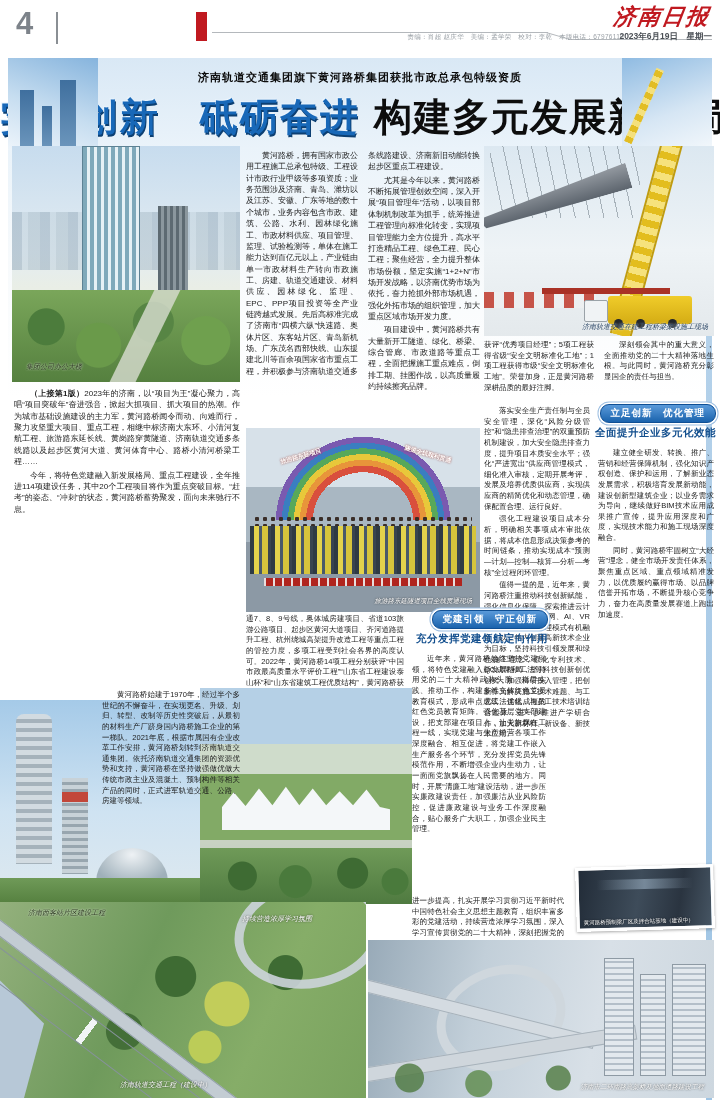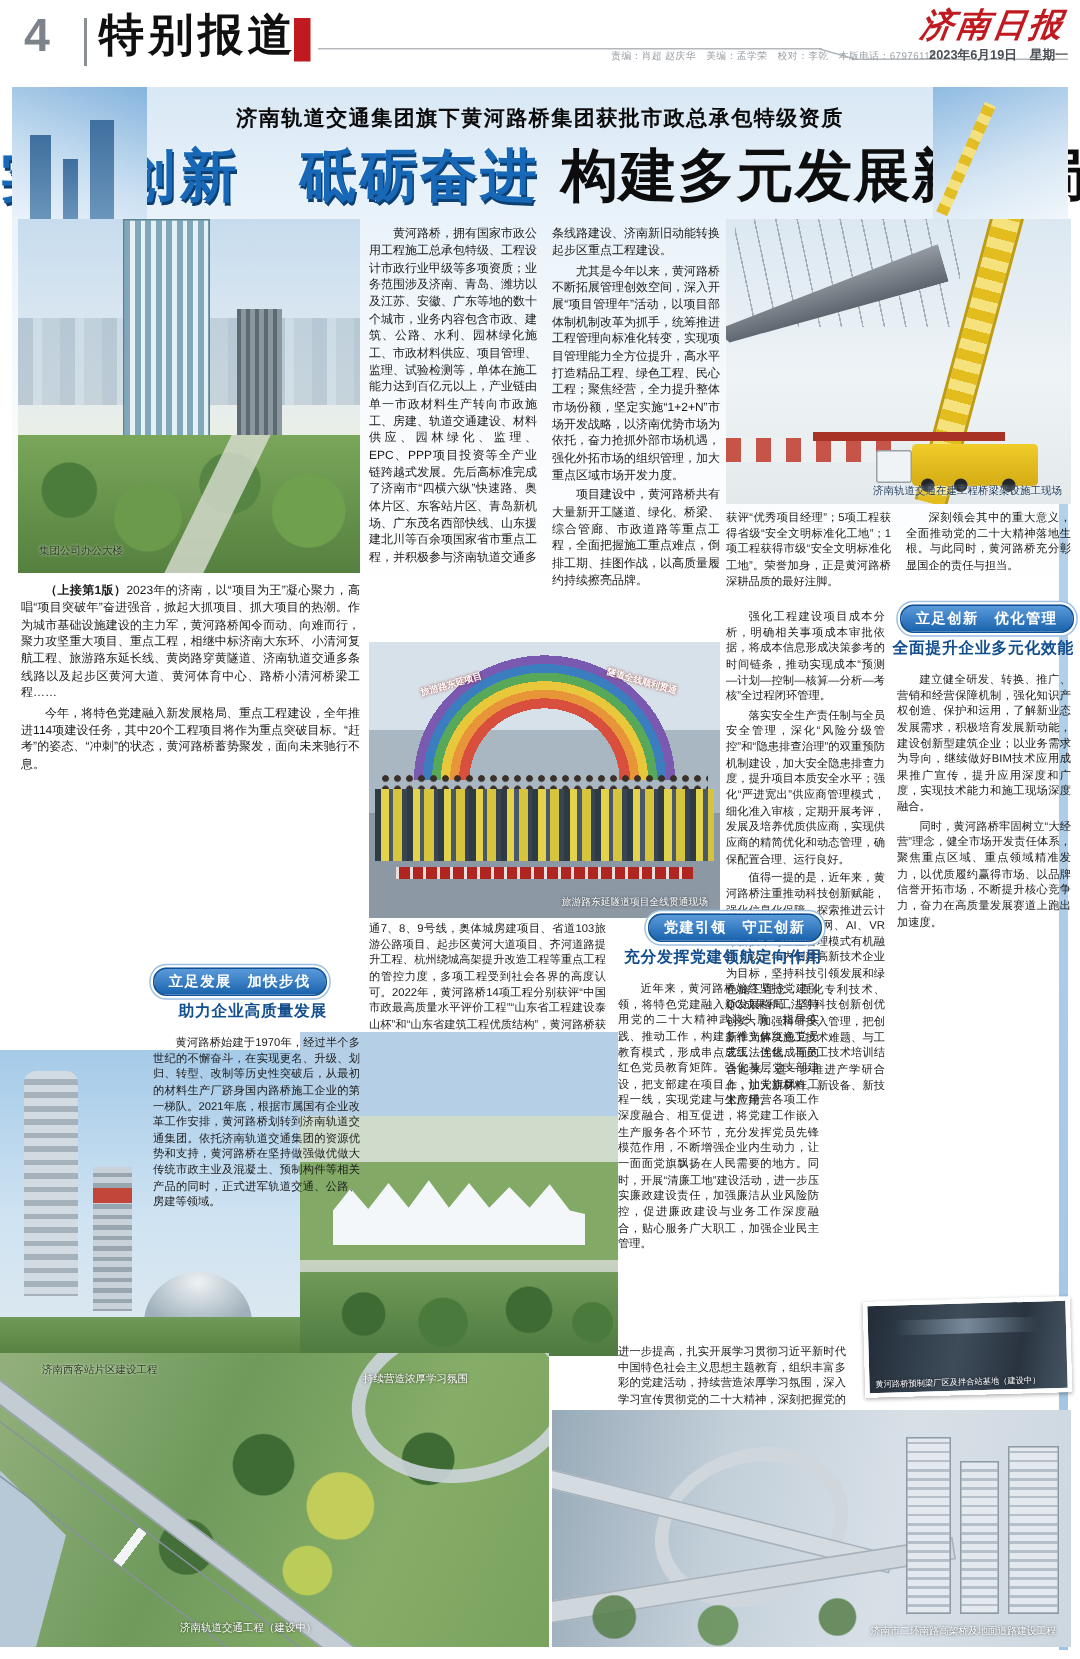--- a/index.html
+++ b/index.html
@@ -25,21 +25,21 @@
   .strip-left{left:8px;top:58px;width:90px;height:92px;
      background:linear-gradient(200deg,#86b4dd,#c6ddf0 55%,#eef5fb);}
   .strip-left .bld{position:absolute;bottom:0;background:linear-gradient(180deg,#3f6f9e,#6d97bd);}
   .strip-right{left:622px;top:58px;width:90px;height:90px;
      background:linear-gradient(160deg,#8fbbe2,#d6e6f4 60%,#f2f7fb);}
   .strip-right .crane-arm{position:absolute;left:18px;top:8px;width:8px;height:80px;
      background:repeating-linear-gradient(0deg,#e2bd24 0 6px,#f4e07c 6px 12px);transform:rotate(24deg);}
   .edge-right{left:706px;top:58px;width:6px;height:1042px;background:linear-gradient(180deg,#bcd6ec,#9ec4e4);}
 
   
-  .kicker{left:0;top:70px;width:720px;text-align:center;font-size:14px;font-weight:900;
+  .kicker{left:0;top:70px;width:720px;text-align:center;font-size:11px;font-weight:900;
           color:#0c0c0c;letter-spacing:1px;}
   .title-row{left:0;top:92px;width:720px;text-align:center;white-space:nowrap;}
   .t-blue{font-size:38px;font-weight:900;color:#1868b8;letter-spacing:2px;
           text-shadow:1px 2px 0 #0c3f72, -1px -1px 0 #eaf4fd;}
   .t-black{font-size:38px;font-weight:900;color:#0d0d0d;margin-left:14px;letter-spacing:1px;}
 
   
   .body-txt{font-size:8px;line-height:1.42;text-align:justify;color:#1b1b1b;overflow:hidden;z-index:5;}
   .body-txt p{margin:0 0 2px 0;text-indent:2em;}
   .cols2{column-count:2;column-gap:10px;}
@@ -47,21 +47,21 @@
   .cont-note{font-weight:bold;}
 
   
   .secbox{text-align:right;z-index:6;}
   .pill{display:inline-block;padding:2px 10px;border-radius:9px;font-size:9.5px;font-weight:bold;color:#fff;
         letter-spacing:1px;background:linear-gradient(180deg,#5a9ada,#1a63ad);border:1px solid #0f4f94;
         box-shadow:0 0 0 1.5px #fff,0 0 0 2.5px #9dbfe2;}
   .sec-heading{margin-top:3px;font-size:10.5px;font-weight:900;color:#134f8e;letter-spacing:.5px;}
 
   
-  .cap{font-size:7px;font-family:"Liberation Serif",serif;z-index:7;}
+  .cap{font-size:7px;font-style:italic;font-family:"Liberation Serif",serif;z-index:7;}
   .cap-dark{color:#2e3c22;text-shadow:0 0 2px rgba(255,255,255,.9);}
   .cap-light{color:#fff;text-shadow:0 0 2px rgba(0,0,0,.8);}
   .cap-blue{color:#1d3a5c;text-shadow:0 0 2px rgba(255,255,255,.9);}
 
   
   .photo{overflow:hidden;z-index:2;}
   .ph-tower{left:12px;top:146px;width:228px;height:236px;
      background:linear-gradient(180deg,#c7dcee 0,#e3ecf2 45%,#e9eee6 60%,#dfe8da 100%);}
   .ph-tower .city{position:absolute;left:0;top:66px;width:228px;height:58px;opacity:.6;
      background:repeating-linear-gradient(90deg,#9fb3c2 0 10px,#c4d4de 10px 16px,#b0c2cd 16px 28px);}
@@ -166,21 +166,20 @@
      box-shadow:0 1px 3px rgba(0,0,0,.35);}
   .ph-plant .glint{position:absolute;left:18px;top:10px;width:96px;height:10px;background:linear-gradient(90deg,transparent,#8fa3b5,transparent);opacity:.7;}
 </style>
 </head>
 <body>
 
 <div id="page">
 
   <div class="abs pagenum">4</div>
   <div class="abs hdr-vline"></div>
-  <div class="abs section-title">特别报道</div>
   <div class="abs redblock"></div>
   <div class="abs hline" style="left:212px;top:32px;width:336px;"></div>
   <div class="abs hline" style="left:546px;top:32px;width:24px;transform:rotate(16deg);transform-origin:left center;"></div>
   <div class="abs hline" style="left:568px;top:39px;width:144px;"></div>
   <div class="abs masthead">济南日报</div>
   <div class="abs staffline">责编：肖超 赵庆华　美编：孟学荣　校对：李乾　本版电话：67976110</div>
   <div class="abs dateline">2023年6月19日　星期一</div>
 
   <div class="abs collage-bg"></div>
   <div class="abs strip-left photo">
@@ -231,38 +230,34 @@
     <p style="text-indent:0;">获评“优秀项目经理”；5项工程获得省级“安全文明标准化工地”；1项工程获得市级“安全文明标准化工地”。荣誉加身，正是黄河路桥深耕品质的最好注脚。</p>
     <p>深刻领会其中的重大意义，全面推动党的二十大精神落地生根。与此同时，黄河路桥充分彰显国企的责任与担当。</p>
   </div>
 
   <div class="abs secbox" style="left:592px;top:402px;width:124px;">
     <span class="pill">立足创新　优化管理</span>
     <div class="sec-heading">全面提升企业多元化效能</div>
   </div>
 
   <div class="abs body-txt small-txt" style="left:484px;top:406px;width:106px;height:486px;">
+    <p>落实安全生产责任制与全员安全管理，深化“风险分级管控”和“隐患排查治理”的双重预防机制建设，加大安全隐患排查力度，提升项目本质安全水平；强化“严进宽出”供应商管理模式，细化准入审核，定期开展考评，发展及培养优质供应商，实现供应商的精简优化和动态管理，确保配置合理、运行良好。</p>
     <p>强化工程建设项目成本分析，明确相关事项成本审批依据，将成本信息形成决策参考的时间链条，推动实现成本“预测—计划—控制—核算—分析—考核”全过程闭环管理。</p>
-    <p>落实安全生产责任制与全员安全管理，深化“风险分级管控”和“隐患排查治理”的双重预防机制建设，加大安全隐患排查力度，提升项目本质安全水平；强化“严进宽出”供应商管理模式，细化准入审核，定期开展考评，发展及培养优质供应商，实现供应商的精简优化和动态管理，确保配置合理、运行良好。</p>
     <p>值得一提的是，近年来，黄河路桥注重推动科技创新赋能，强化信息化保障，探索推进云计算、大数据、物联网、AI、VR等新技术与企业管理模式有机融合，以三年内创建高新技术企业为目标，坚持科技引领发展和绿色施工理念，强化专利技术、QC成果和工法等科技创新创优创奖，加强科研投入管理，把创新作为解决施工技术难题、与工艺工法优化、与员工技术培训结合起来，进一步推进产学研合作，加大新材料、新设备、新技术应用。</p>
   </div>
   <div class="abs body-txt small-txt" style="left:598px;top:448px;width:116px;height:414px;">
     <p>建立健全研发、转换、推广、营销和经营保障机制，强化知识产权创造、保护和运用，了解新业态发展需求，积极培育发展新动能，建设创新型建筑企业；以业务需求为导向，继续做好BIM技术应用成果推广宣传，提升应用深度和广度，实现技术能力和施工现场深度融合。</p>
     <p>同时，黄河路桥牢固树立“大经营”理念，健全市场开发责任体系，聚焦重点区域、重点领域精准发力，以优质履约赢得市场、以品牌信誉开拓市场，不断提升核心竞争力，奋力在高质量发展赛道上跑出加速度。</p>
   </div>
 
   <div class="abs body-txt" style="left:14px;top:388px;width:226px;height:252px;">
     <p><span class="cont-note">（上接第1版）</span><span>2023年的济南，以“项目为王”凝心聚力，高唱“项目突破年”奋进强音，掀起大抓项目、抓大项目的热潮。作为城市基础设施建设的主力军，黄河路桥闻令而动、向难而行，聚力攻坚重大项目、重点工程，相继中标济南大东环、小清河复航工程、旅游路东延长线、黄岗路穿黄隧道、济南轨道交通多条线路以及起步区黄河大道、黄河体育中心、路桥小清河桥梁工程……</span></p>
     <p>今年，将特色党建融入新发展格局、重点工程建设，全年推进114项建设任务，其中20个工程项目将作为重点突破目标。“赶考”的姿态、“冲刺”的状态，黄河路桥蓄势聚发，面向未来驰行不息。</p>
   </div>
 
-  <div class="abs secbox" style="left:58px;top:644px;width:160px;">
-    <span class="pill">立足发展　加快步伐</span>
-    <div class="sec-heading">助力企业高质量发展</div>
-  </div>
   <div class="abs body-txt small-txt" style="left:102px;top:690px;width:138px;height:176px;z-index:5;">
     <p>黄河路桥始建于1970年，经过半个多世纪的不懈奋斗，在实现更名、升级、划归、转型、改制等历史性突破后，从最初的材料生产厂跻身国内路桥施工企业的第一梯队。2021年底，根据市属国有企业改革工作安排，黄河路桥划转到济南轨道交通集团。依托济南轨道交通集团的资源优势和支持，黄河路桥在坚持做强做优做大传统市政主业及混凝土、预制构件等相关产品的同时，正式进军轨道交通、公路、房建等领域。</p>
   </div>
 
   <div class="abs photo ph-group">
     <span class="arch"></span>
     <span class="arch-txt" style="left:34px;top:24px;transform:rotate(-16deg);">旅游路东延项目</span>
     <span class="arch-txt" style="right:28px;top:22px;transform:rotate(16deg);">隧道全线顺利贯通</span>
     <span class="heads"></span>
     <span class="crowd"></span>

